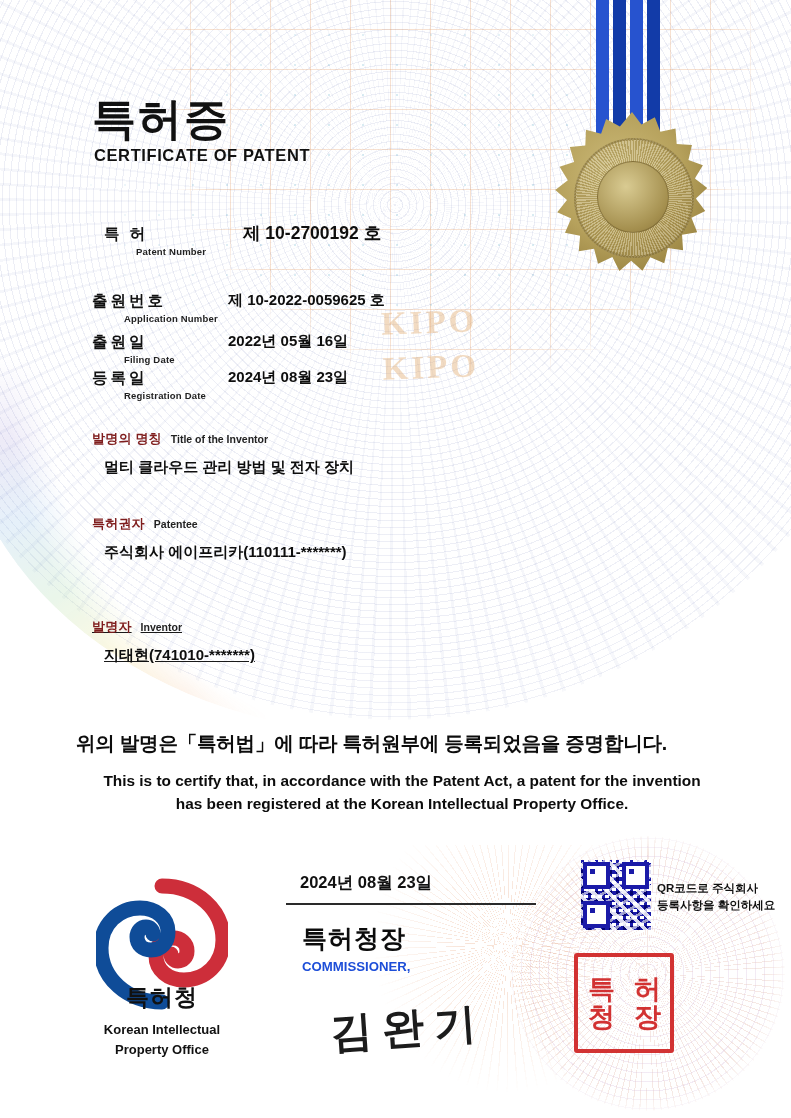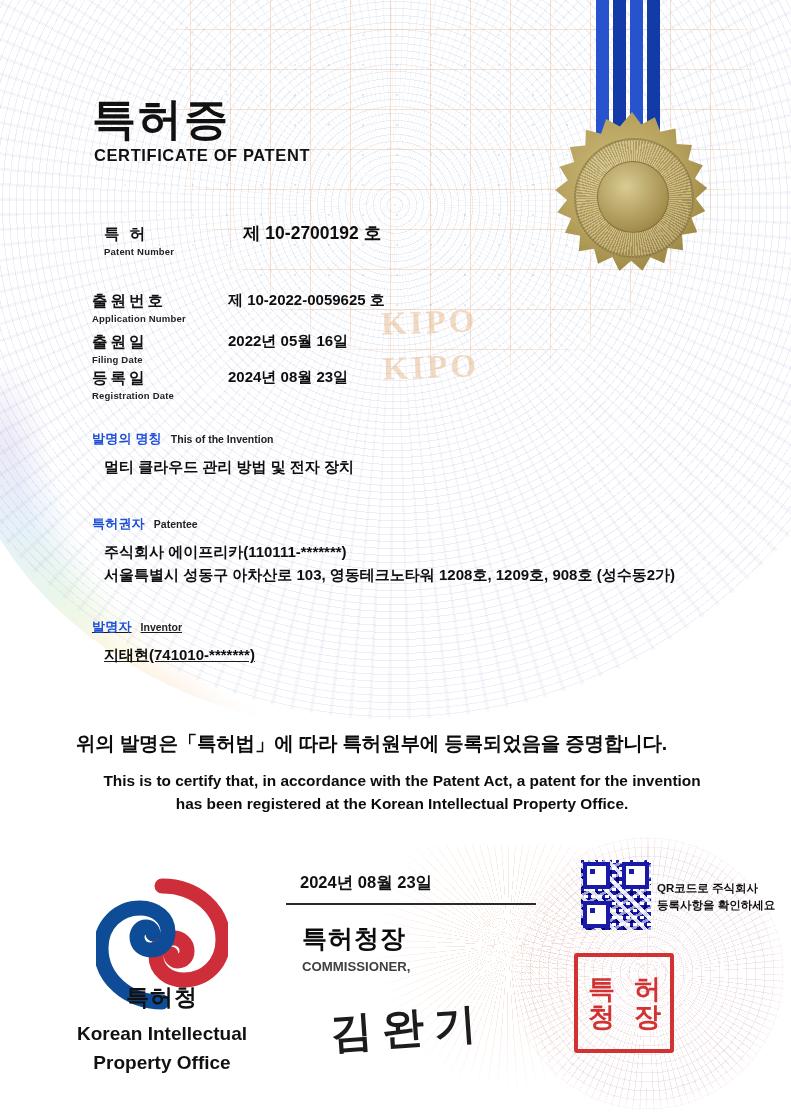--- a/index.html
+++ b/index.html
@@ -203,20 +203,21 @@
     letter-spacing: 3px;
     display: block;
   }
   .field .lbl-en {
     font-size: 9.5px;
     font-weight: bold;
     color: #222;
     display: block;
     margin-top: 1px;
     letter-spacing: .2px;
+    margin-left: 32px;
   }
   .field .val {
     position: absolute;
     left: 139px;
     top: -3px;
     font-size: 17.5px;
     font-weight: bold;
     color: #0e0e0e;
     white-space: nowrap;
   }
@@ -226,21 +227,21 @@
   .f-app    { left: 92px;  top: 291px; }
   .f-filing { left: 92px;  top: 332px; }
   .f-reg    { left: 92px;  top: 368px; }
   .f-app .val, .f-filing .val, .f-reg .val { left: 136px; }
 
   .sec { position: absolute; left: 92px; }
   .sec .head { font-size: 0; margin-bottom: 7px; }
   .sec .head .ko {
     font-size: 13px;
     font-weight: bold;
-    color: #1d4ed8;
+    color: #7f1d1d;
     letter-spacing: .2px;
   }
   .sec .head .en {
     font-size: 10.5px;
     font-weight: bold;
     color: #222;
     margin-left: 9px;
   }
   .sec .line {
     display: block;
@@ -303,21 +304,21 @@
     letter-spacing: 1px;
     color: #0c0c0c;
   }
   .commissioner-en {
     position: absolute;
     left: 302px;
     top: 957px;
     font-size: 13.2px;
     font-weight: bold;
     line-height: 1.45;
-    color: #404040;
+    color: #1d4ed8;
     white-space: nowrap;
   }
   .signature {
     position: absolute;
     left: 330px;
     top: 1000px;
     font-family: "Liberation Serif", serif;
     font-size: 42px;
     font-weight: bold;
     color: #1c1c1c;
@@ -344,21 +345,21 @@
     font-weight: bold;
     letter-spacing: 1px;
     color: #111;
   }
   .emblem-en {
     position: absolute;
     left: 76px;
     top: 1020px;
     width: 172px;
     text-align: center;
-    font-size: 19px;
+    font-size: 13px;
     font-weight: bold;
     line-height: 1.5;
     color: #111;
   }
 
   
   .qr {
     position: absolute;
     left: 581px;
     top: 860px;
@@ -474,32 +475,31 @@
 
   <div class="field f-reg">
     <span class="lbl-ko">등록일</span>
     <span class="lbl-en">Registration Date</span>
     <span class="val small">2024년 08월 23일</span>
   </div>
 
   <div class="sec s-title">
     <div class="head">
       <span class="ko">발명의 명칭</span>
-      <span class="en">This of the Invention</span>
+      <span class="en">Title of the Inventor</span>
     </div>
     <span class="line">멀티 클라우드 관리 방법 및 전자 장치</span>
   </div>
 
   <div class="sec s-patentee">
     <div class="head">
       <span class="ko">특허권자</span>
       <span class="en">Patentee</span>
     </div>
     <span class="line">주식회사 에이프리카(110111-*******)</span>
-    <span class="line">서울특별시 성동구 아차산로 103, 영동테크노타워 1208호, 1209호, 908호  (성수동2가)</span>
   </div>
 
   <div class="sec s-inventor">
     <div class="head">
       <span class="ko">발명자</span>
       <span class="en">Inventor</span>
     </div>
     <span class="line">지태현(741010-*******)</span>
   </div>
 

